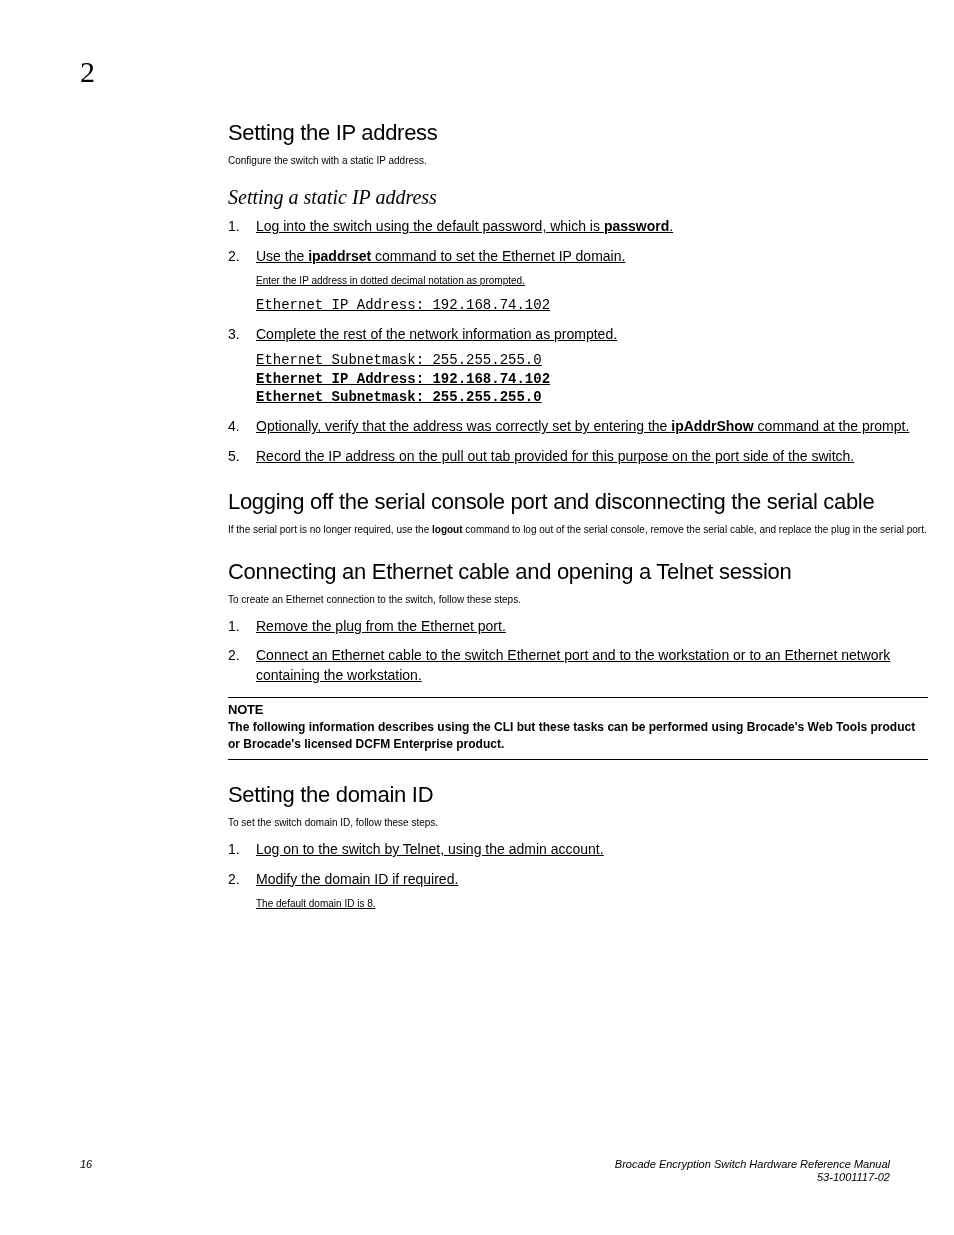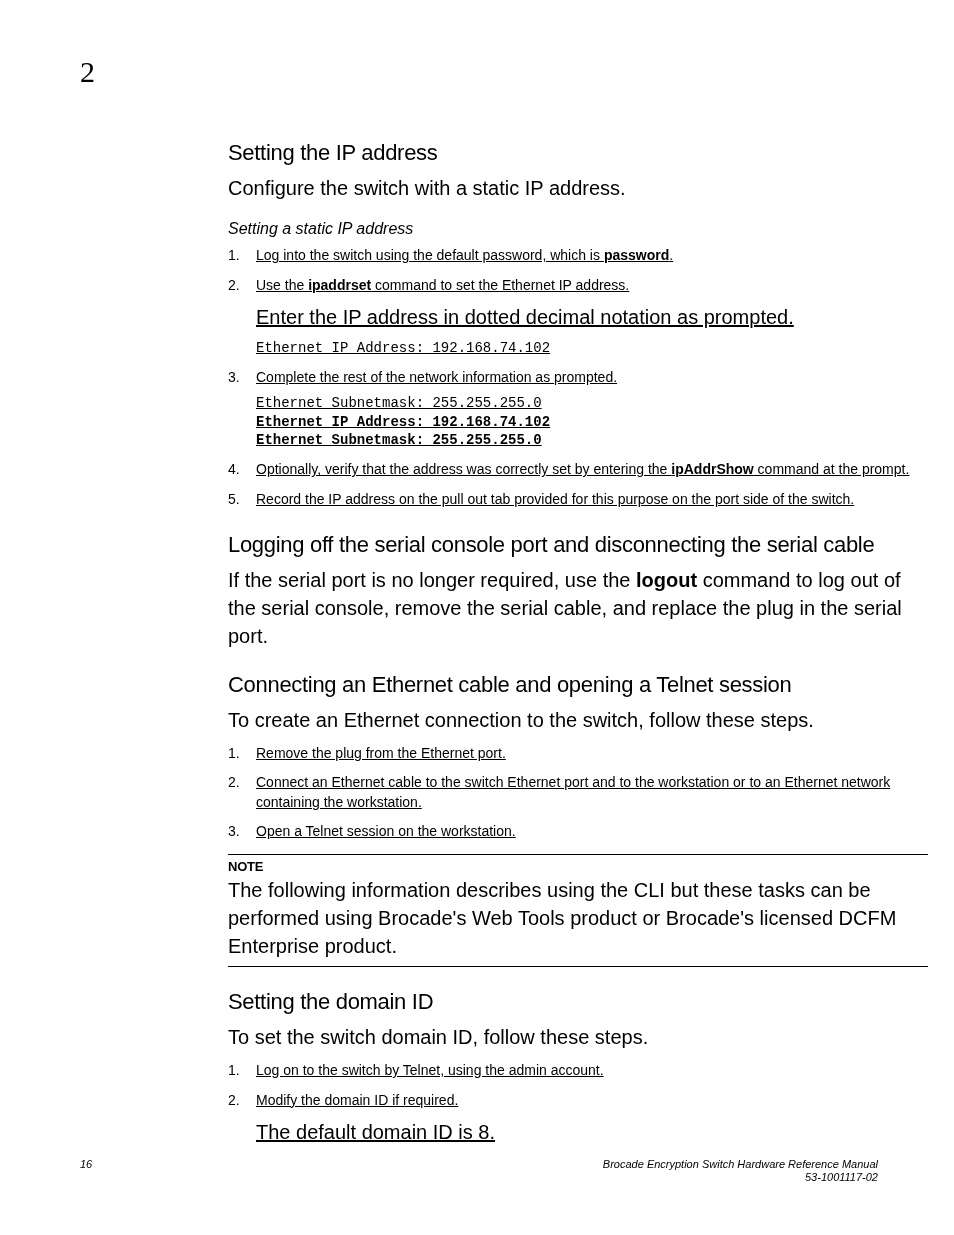--- a/index.html
+++ b/index.html
@@ -1,34 +1,34 @@
 <!DOCTYPE html>
 <html><head>
 <meta charset="utf-8">
 <style>
   @page { size: 954px 1235px; margin: 0; }
   html, body { margin: 0; padding: 0; width: 954px; height: 1235px; background: #fff; font-family: Arial, Helvetica, sans-serif; color: #000; }
   .page { position: relative; width: 954px; height: 1235px; box-sizing: border-box; padding: 60px 80px 60px 80px; }
   .chapnum { position: absolute; top: 55px; left: 80px; font-family: Georgia, 'Times New Roman', serif; font-size: 30px; font-weight: 400; }
-  .content { margin-left: 148px; margin-right: 0; margin-top: 80px; width: 700px; }
+  .content { margin-left: 148px; margin-right: 0; margin-top: 60px; width: 700px; }
   h2 { font-family: Arial, sans-serif; font-weight: 400; font-size: 22px; margin: 22px 0 8px 0; letter-spacing: -0.3px; font-stretch: condensed; }
   h2.first { margin-top: 0; }
-  h3.italic { font-family: Liberation Sans, sans-serif; font-style: italic; font-weight: 400; font-size: 16px; margin: 18px 0 8px 0; }
-  p { font-size: 20px; line-height: 1.4; margin: 6px 0 10px 0; }
+  h3.italic { font-family: Liberation Serif, serif; font-style: italic; font-weight: 400; font-size: 20px; margin: 18px 0 8px 0; }
+  p { font-size: 10px; line-height: 1.4; margin: 6px 0 10px 0; }
   ol { font-size: 14px; padding-left: 0; margin: 6px 0 10px 0; list-style: none; text-decoration: underline; }
   ol > li { margin: 0 0 10px 0; padding-left: 28px; position: relative; line-height: 1.4; }
   ol > li::before { content: attr(data-num) "."; position: absolute; left: 0; top: 0; }
   .subp { margin: 8px 0 8px 0; }
   pre { font-family: 'Courier New', Courier, monospace; font-size: 14px; margin: 6px 0 10px 0; white-space: pre; line-height: 1.35; }
   .bold { font-weight: 700; }
   .note-rule { border: 0; border-top: 1px solid #000; margin: 12px 0 4px 0; }
   .note-rule2 { border: 0; border-top: 1px solid #000; margin: 6px 0 12px 0; }
   .note-label { font-family: Arial, sans-serif; font-weight: 700; font-size: 13px; margin: 0 0 2px 0; letter-spacing: -0.2px; font-stretch: condensed; }
-  .note-body { font-size: 20px; margin: 0; line-height: 1.4; }
-  .footer { position: absolute; left: 80px; right: 76px; bottom: 50px; font-size: 11px; font-style: italic; }
+  .note-body { font-size: 12px; margin: 0; line-height: 1.4; font-weight: bold; }
+  .footer { position: absolute; left: 80px; right: 64px; bottom: 50px; font-size: 11px; font-style: italic; }
   .footer .pnum { float: left; }
   .footer .docname { float: right; text-align: right; line-height: 1.25; }
 </style>
 </head>
 <body>
 
 <div class="page">
   <div class="chapnum">2</div>
 
   <div class="content">
@@ -36,21 +36,21 @@
     <h2 class="first">Setting the IP address</h2>
     <p>Configure the switch with a static IP address.</p>
 
     <h3 class="italic">Setting a static IP address</h3>
 
     <ol>
       <li data-num="1">
         <span>Log into the switch using the default password, which is </span><span class="bold">password</span><span>.</span>
       </li>
       <li data-num="2">
-        <span>Use the </span><span class="bold">ipaddrset</span><span> command to set the Ethernet IP address.</span>
+        <span>Use the </span><span class="bold">ipaddrset</span><span> command to set the Ethernet IP domain.</span>
         <p class="subp">Enter the IP address in dotted decimal notation as prompted.</p>
         <pre>Ethernet IP Address: 192.168.74.102</pre>
       </li>
       <li data-num="3">
         <span>Complete the rest of the network information as prompted.</span>
         <pre><span>Ethernet Subnetmask: 255.255.255.0</span>
 <span class="bold">Ethernet IP Address: 192.168.74.102</span>
 <span class="bold">Ethernet Subnetmask: 255.255.255.0</span></pre>
       </li>
       <li data-num="4">
@@ -64,21 +64,20 @@
     <h2>Logging off the serial console port and disconnecting the serial cable</h2>
     <p>
       <span>If the serial port is no longer required, use the </span><span class="bold">logout</span><span> command to log out of the serial console, remove the serial cable, and replace the plug in the serial port.</span>
     </p>
 
     <h2>Connecting an Ethernet cable and opening a Telnet session</h2>
     <p>To create an Ethernet connection to the switch, follow these steps.</p>
     <ol>
       <li data-num="1">Remove the plug from the Ethernet port.</li>
       <li data-num="2">Connect an Ethernet cable to the switch Ethernet port and to the workstation or to an Ethernet network containing the workstation.</li>
-      <li data-num="3">Open a Telnet session on the workstation.</li>
     </ol>
 
     <hr class="note-rule">
     <div class="note-label">NOTE</div>
     <p class="note-body">The following information describes using the CLI but these tasks can be performed using Brocade's Web Tools product or Brocade's licensed DCFM Enterprise product.</p>
     <hr class="note-rule2">
 
     <h2>Setting the domain ID</h2>
     <p>To set the switch domain ID, follow these steps.</p>
     <ol>

